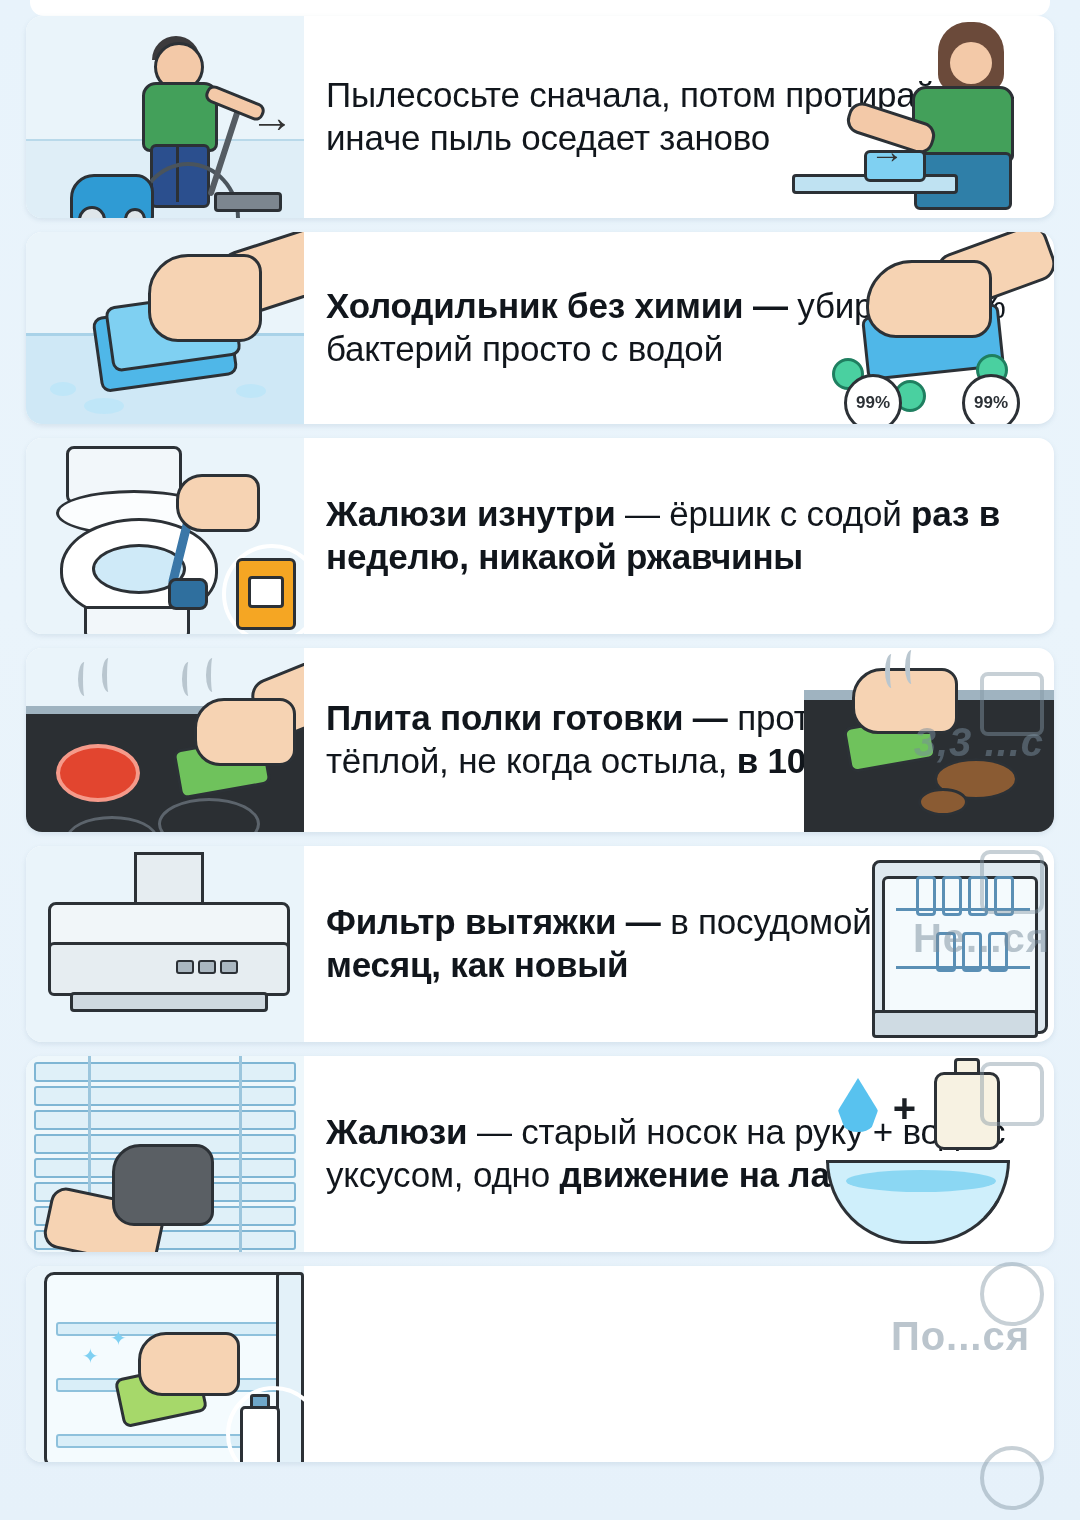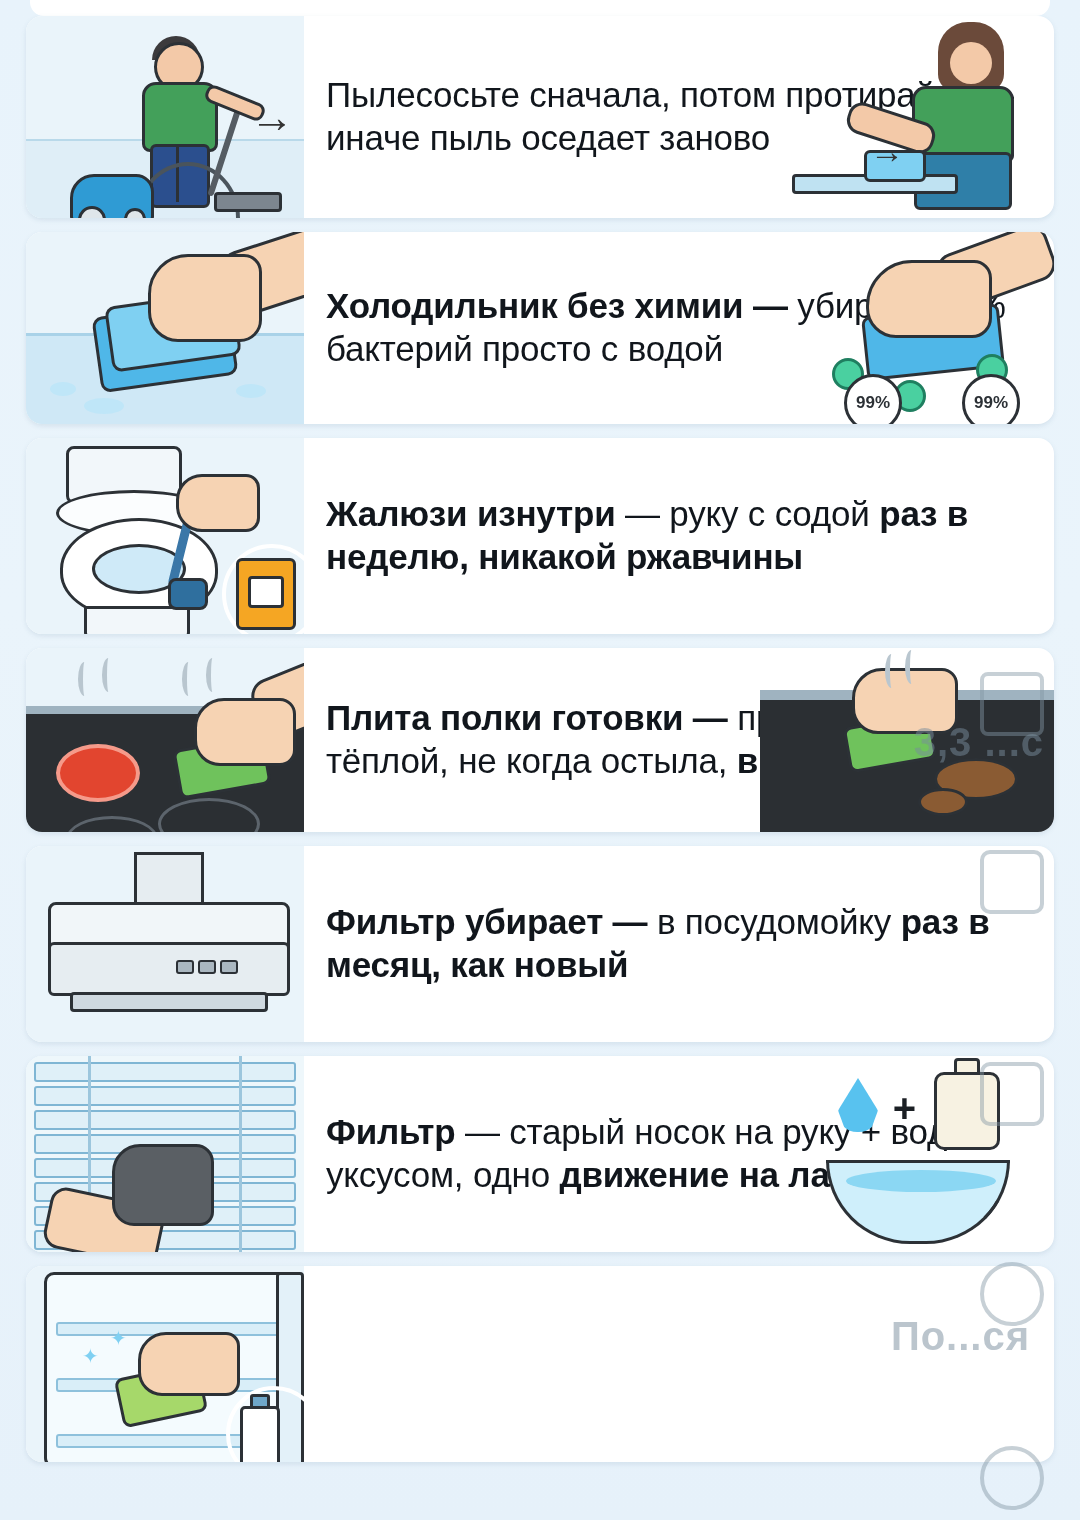--- a/index.html
+++ b/index.html
@@ -270,21 +270,21 @@
       <div class="t-water"></div>
       <div class="t-base"></div>
       <div class="t-brush"></div>
       <div class="t-brushhead"></div>
       <div class="t-hand"></div>
       <div class="t-circle"></div>
       <div class="t-soda"></div>
       <div class="t-soda-in"></div>
     </div>
     <div class="txt">
-      <p><b>Жалюзи изнутри</b><span> — руку с содой </span><b>раз в неделю, никакой ржавчины</b></p>
+      <p><b>Жалюзи изнутри</b><span> — ёршик с содой </span><b>раз в неделю, никакой ржавчины</b></p>
     </div>
   </div>
 
   <div class="card h4">
     <div class="art">
       <div class="s-edge"></div>
       <div class="s-top"></div>
       <div class="s-ring-hot"></div>
       <div class="s-ring1"></div>
       <div class="s-ring2"></div>
@@ -292,21 +292,21 @@
       <div class="steam" style="left:76px;top:10px;"></div>
       <div class="steam" style="left:156px;top:14px;"></div>
       <div class="steam" style="left:180px;top:10px;"></div>
       <div class="s-sponge"></div>
       <div class="s-arm"></div>
       <div class="s-hand"></div>
     </div>
     <div class="txt">
       <p><b>Плита полки готовки —</b><span> протирайте тёплой, не когда остыла, </span><b>в 10 раз легче</b></p>
     </div>
-    <div class="deco" style="right:0;top:0;width:294px;height:100%;">
+    <div class="deco" style="right:0;top:0;width:250px;height:100%;font-style:italic;">
       <div style="position:absolute;right:0;top:52px;left:0;bottom:0;background:#2b2f33;"></div>
       <div style="position:absolute;right:0;top:42px;left:0;height:10px;background:#9fb3c0;"></div>
       <div style="position:absolute;right:120px;top:72px;width:82px;height:40px;background:#6fc25c;border:3px solid #2c3136;border-radius:8px;transform:rotate(-10deg);"></div>
       <div style="position:absolute;right:96px;top:20px;width:100px;height:60px;background:#f6d3b3;border:3px solid #2c3136;border-radius:30px 16px 16px 26px;"></div>
       <div style="position:absolute;right:36px;top:110px;width:78px;height:36px;background:#8a5b33;border:3px solid #2c3136;border-radius:50%;"></div>
       <div style="position:absolute;right:86px;top:140px;width:44px;height:22px;background:#8a5b33;border:3px solid #2c3136;border-radius:50%;"></div>
       <div class="steam" style="right:156px;top:6px;"></div>
       <div class="steam" style="right:136px;top:2px;"></div>
       <div class="wm" style="right:10px;top:72px;">3,3 ...с</div>
     </div>
@@ -316,42 +316,57 @@
     <div class="art">
       <div class="hd-duct"></div>
       <div class="hd-slope"></div>
       <div class="hd-body"></div>
       <div class="hd-btn" style="left:150px;"></div>
       <div class="hd-btn" style="left:172px;"></div>
       <div class="hd-btn" style="left:194px;"></div>
       <div class="hd-grill"></div>
     </div>
     <div class="txt">
-      <p><b>Фильтр убирает —</b><span> в посудомойку </span><b>раз в месяц, как новый</b></p>
+      <p><b>Фильтр вытяжки —</b><span> в посудомойку </span><b>раз в месяц, как новый</b></p>
+    </div>
+    <div class="deco" style="right:0;top:0;width:220px;height:100%;">
+      <div class="dw"></div>
+      <div class="dw-in"></div>
+      <div class="dw-rack" style="top:62px;"></div>
+      <div class="dw-rack" style="top:120px;"></div>
+      <div class="dw-plate" style="right:40px;top:30px;"></div>
+      <div class="dw-plate" style="right:66px;top:30px;"></div>
+      <div class="dw-plate" style="right:92px;top:30px;"></div>
+      <div class="dw-plate" style="right:118px;top:30px;"></div>
+      <div class="dw-plate" style="right:46px;top:86px;"></div>
+      <div class="dw-plate" style="right:72px;top:86px;"></div>
+      <div class="dw-plate" style="right:98px;top:86px;"></div>
+      <div style="position:absolute;right:16px;bottom:4px;width:160px;height:22px;background:#cfdbe3;border:3px solid #2c3136;border-radius:4px;"></div>
+      <div class="wm" style="right:4px;top:70px;">Не...ся</div>
     </div>
   </div>
 
   <div class="card h6">
     <div class="art">
       <div class="bl-bg"></div>
       <div class="bl-slat" style="top:6px;"></div>
       <div class="bl-slat" style="top:30px;"></div>
       <div class="bl-slat" style="top:54px;"></div>
       <div class="bl-slat" style="top:78px;"></div>
       <div class="bl-slat" style="top:102px;"></div>
       <div class="bl-slat" style="top:126px;"></div>
       <div class="bl-slat" style="top:150px;"></div>
       <div class="bl-slat" style="top:174px;"></div>
       <div class="bl-cordL"></div>
       <div class="bl-cordR"></div>
       <div class="bl-arm"></div>
       <div class="bl-glove"></div>
     </div>
     <div class="txt">
-      <p><b>Фильтр</b><span> — старый носок на руку + вода с уксусом, одно </span><b>движение на ламель</b></p>
+      <p><b>Жалюзи</b><span> — старый носок на руку + вода с уксусом, одно </span><b>движение на ламель</b></p>
     </div>
     <div class="deco" style="right:0;top:0;width:240px;height:100%;">
       <div class="d-drop"></div>
       <div class="d-plus">+</div>
       <div class="d-jug-neck"></div>
       <div class="d-jug"></div>
       <div class="d-bowl"></div>
       <div class="d-water"></div>
     </div>
   </div>

